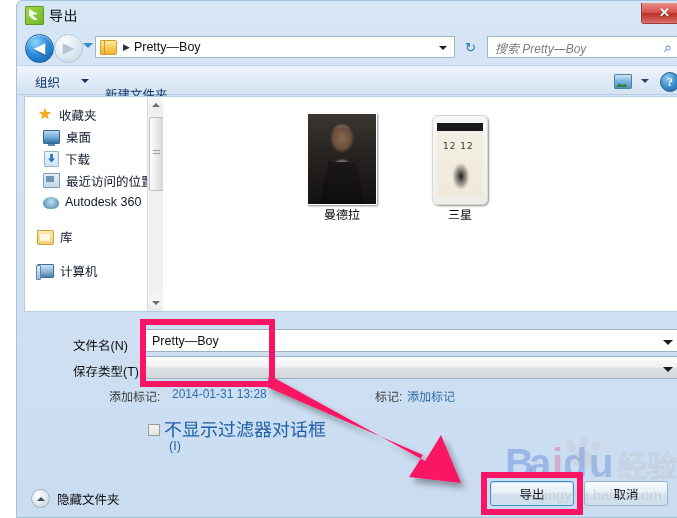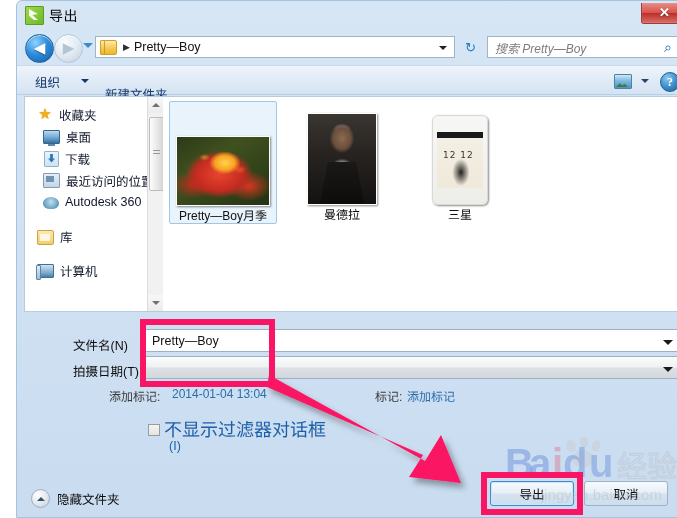--- a/index.html
+++ b/index.html
@@ -441,21 +441,21 @@
     background: linear-gradient(to bottom, #1a1917 0%, #0d0c0b 100%);
     clip-path: polygon(18% 0%, 82% 0%, 100% 100%, 0% 100%);
   }
   
   #thumb-samsung {
     width: 56px; height: 90px;
     background: linear-gradient(to bottom, #f7f7f5 0%, #ededea 100%);
     border: 1px solid #d8d8d4;
     border-radius: 6px;
     box-sizing: border-box;
-    padding: 16px 4px;
+    padding: 7px 4px;
   }
   #thumb-samsung .screen {
     width: 100%; height: 100%;
     background:
       radial-gradient(ellipse 14px 22px at 52% 72%, #221f1e 0%, rgba(34,31,30,0) 62%),
       linear-gradient(to bottom, #1a1a1a 0%, #1a1a1a 11%, #f3efe4 11%, #efe9da 100%);
       position: relative;
   }
   #thumb-samsung .clock {
     position: absolute; left: 6px; top: 18px;
@@ -705,26 +705,20 @@
         </div>
         <div id="nav-sb-thumb"></div>
         <div class="sb-arrow bottom">
           <i class="sb-tri-down"></i>
         </div>
       </div>
     </div>
 
     <div id="file-pane">
 
-      <div class="file-item selected" style="left:6px; top:4px;">
-        <div class="thumb-wrap">
-          <div class="thumb" id="thumb-rose"></div>
-        </div>
-        <div class="file-label">Pretty—Boy月季</div>
-      </div>
 
       <div class="file-item" style="left:125px; top:4px;">
         <div class="thumb-wrap">
           <div class="thumb" id="thumb-mandela"></div>
         </div>
         <div class="file-label">曼德拉</div>
       </div>
 
       <div class="file-item" style="left:243px; top:4px;">
         <div class="thumb-wrap">
@@ -739,28 +733,28 @@
 
     </div>
   </div>
 
   <div class="form-label" id="label-filename">文件名(N)</div>
   <div id="filename-input">
     <span id="filename-value">Pretty—Boy</span>
     <div class="field-caret"></div>
   </div>
 
-  <div class="form-label" id="label-filetype">拍摄日期(T)</div>
+  <div class="form-label" id="label-filetype">保存类型(T)</div>
   <div id="filetype-select">
     <div class="field-caret"></div>
   </div>
 
   <div id="meta-row">
     <span id="date-label">添加标记:</span>
-    <span id="date-value">2014-01-04 13:04</span>
+    <span id="date-value">2014-01-31 13:28</span>
     <span id="tag-label">标记:</span>
     <span id="tag-value">添加标记</span>
   </div>
 
   <div id="filter-checkbox-row">
     <div id="filter-checkbox"></div>
     <div id="filter-label">不显示过滤器对话框</div>
     <div id="filter-label-2">(I)</div>
   </div>
 

